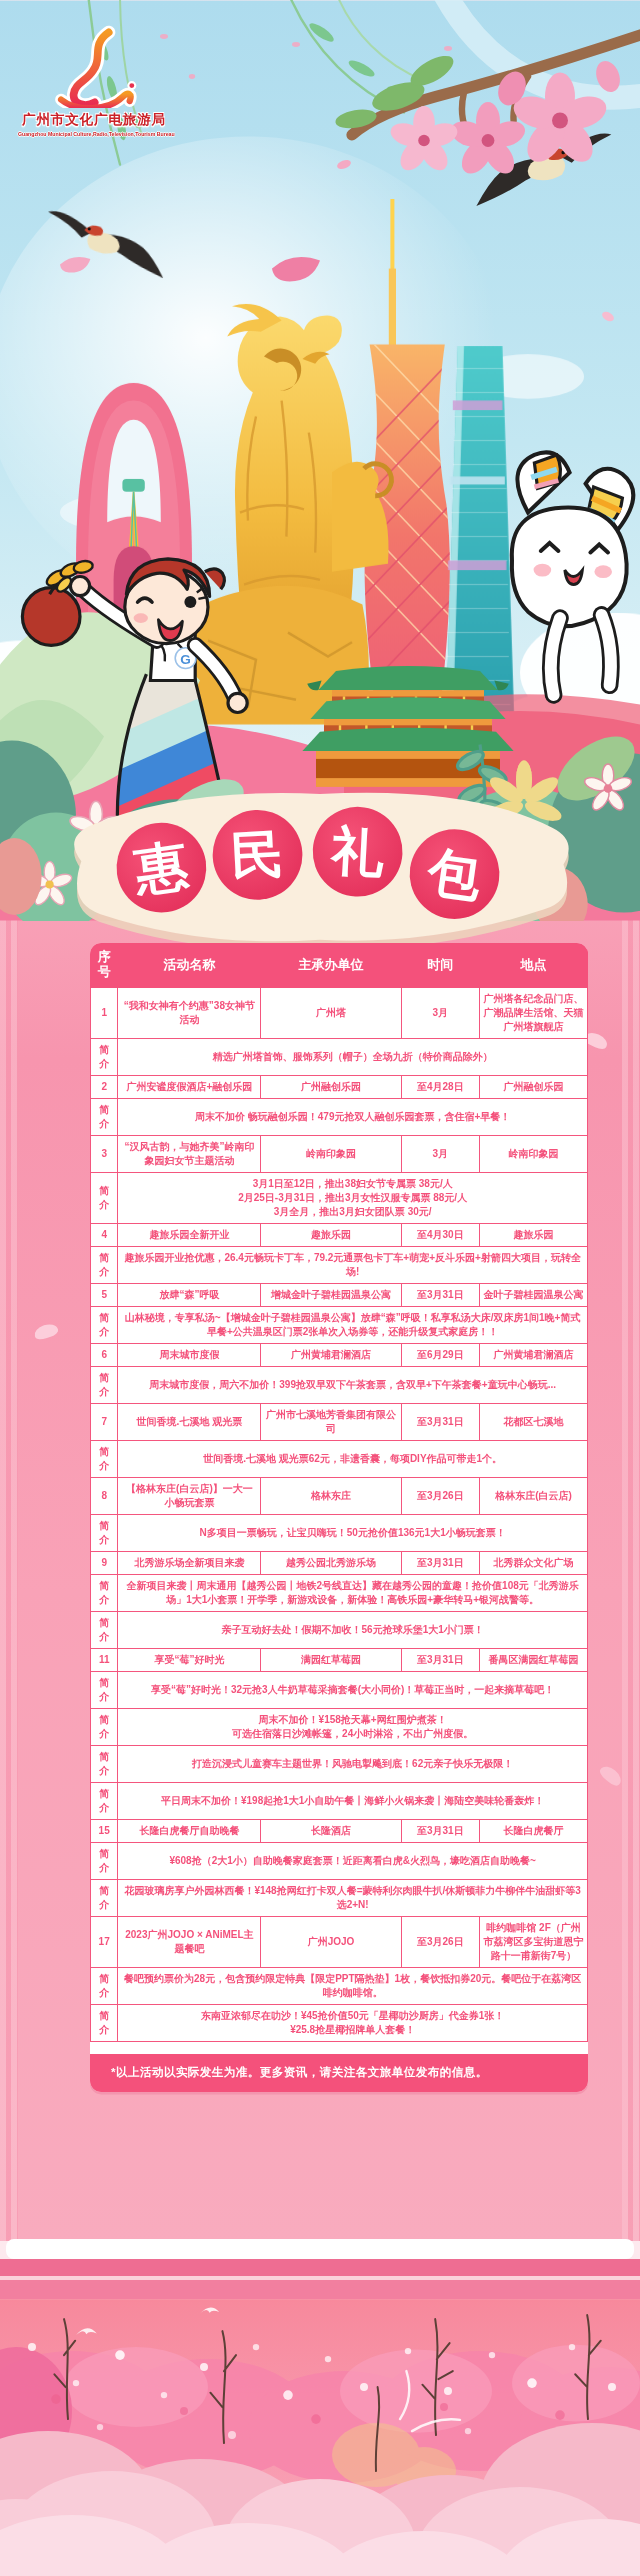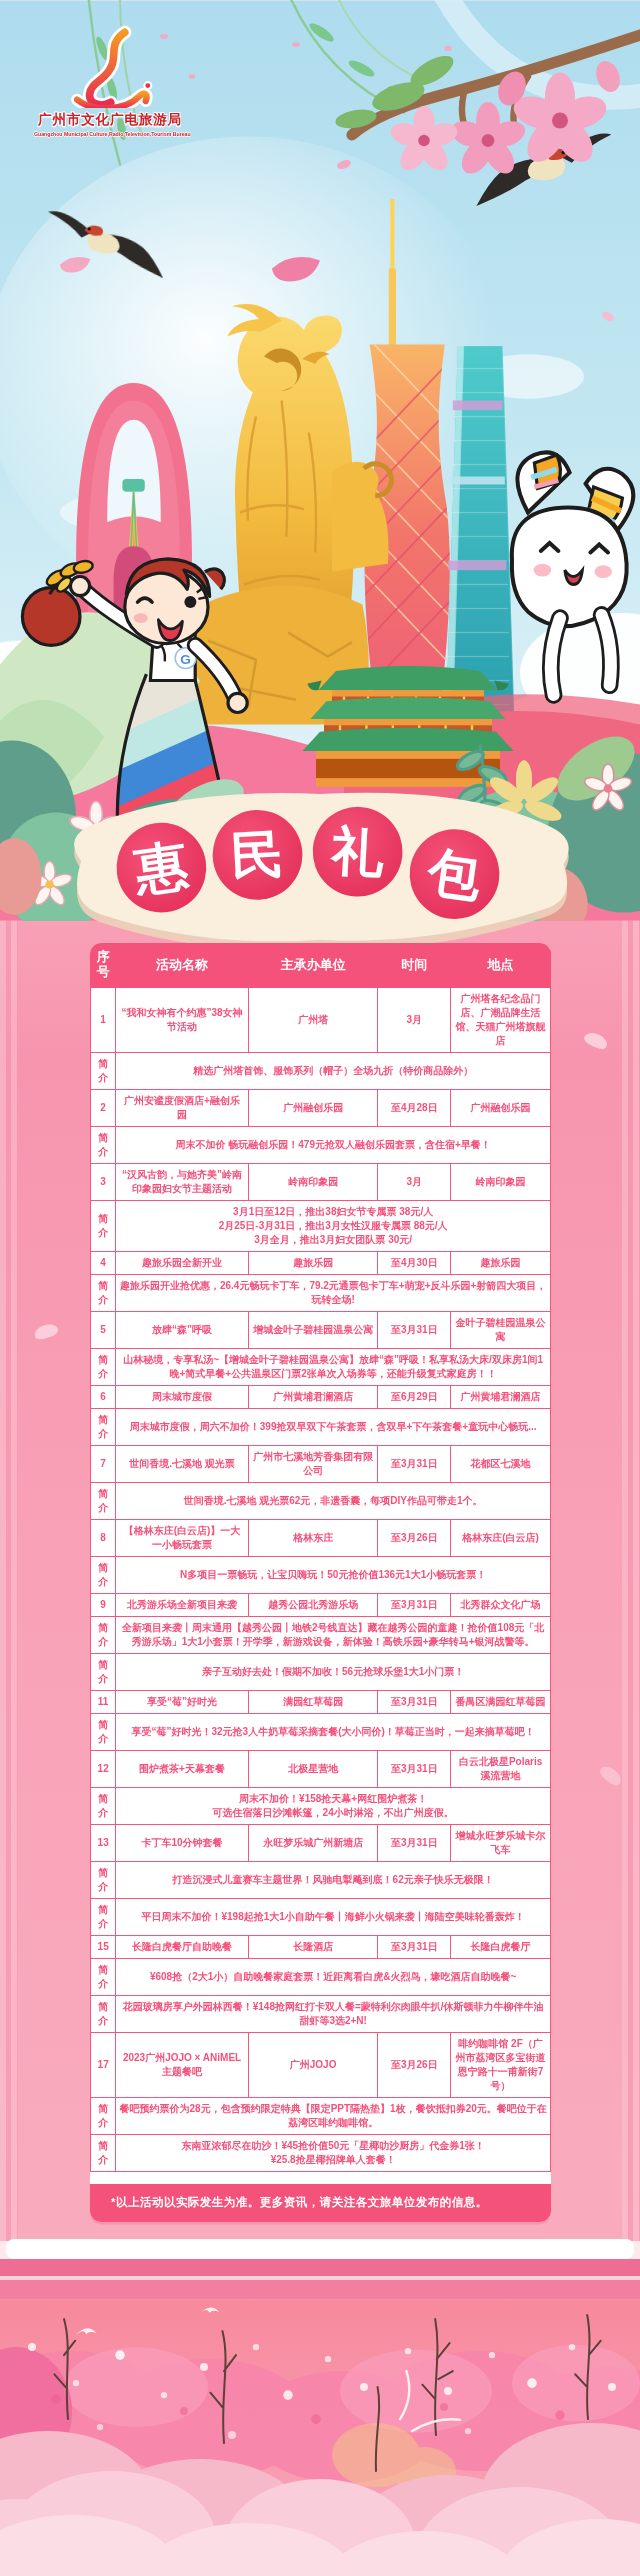--- a/index.html
+++ b/index.html
@@ -4,41 +4,41 @@
 <style>
   html,body{margin:0;padding:0;}
   body{font-family:"Liberation Sans","DejaVu Sans",sans-serif;background:#fff;}
   .page{position:relative;width:640px;height:2576px;margin:0 auto;overflow:hidden;background:#fde9ee;}
 
   
   .hero{position:absolute;top:0;left:0;width:640px;height:921px;z-index:2;pointer-events:none;}
   .hero svg{display:block;}
 
   
-  .logo{position:absolute;top:24px;left:34px;width:152px;z-index:6;text-align:center;}
+  .logo{position:absolute;top:24px;left:18px;width:152px;z-index:6;text-align:center;}
   .logo .mark{margin:0 auto;}
   .logo .cn{font-size:13.6px;font-weight:700;color:#cb2128;letter-spacing:0.8px;white-space:nowrap;
     text-shadow:-0.8px -0.8px 0 #fff,0.8px -0.8px 0 #fff,-0.8px 0.8px 0 #fff,0.8px 0.8px 0 #fff,0 1.6px 1.6px rgba(255,255,255,.8);}
   .logo .en{font-size:5.2px;font-weight:700;color:#cb2128;margin-top:1.6px;white-space:nowrap;
     text-shadow:-0.8px 0 0 #fff,0.8px 0 0 #fff,0 -0.8px 0 #fff,0 0.8px 0 #fff;}
 
   
   .pink-section{position:absolute;top:800px;left:0;width:640px;height:1441px;z-index:1;
     background:linear-gradient(180deg,#f9a9bd 0%,#f795ae 18%,#f9a2b7 55%,#f9abbe 100%);}
   .pink-section::before,.pink-section::after{content:"";position:absolute;top:0;bottom:0;width:17.6px;
     background:repeating-linear-gradient(90deg,#fbc2d0 0 5.6px,#f795ae 5.6px 11.2px);opacity:.55;}
   .pink-section::before{left:0;} .pink-section::after{right:0;}
   .petal{position:absolute;width:24px;height:13px;background:#fcd4df;border-radius:60% 60% 50% 50%/70% 70% 40% 40%;opacity:.9;z-index:3;}
 
   
   .banner{position:absolute;top:778px;left:54px;width:532px;height:181px;z-index:4;pointer-events:none;}
   .banner text{font-family:"Liberation Sans","DejaVu Sans",sans-serif;font-weight:700;}
 
   
-  .card{position:absolute;top:943px;left:90px;width:461px;z-index:5;background:#fff;border-radius:11.2px;overflow:hidden;
+  .card{position:absolute;top:943px;left:90px;width:498px;z-index:5;background:#fff;border-radius:11.2px;overflow:hidden;
     box-shadow:0 2.4px 0 rgba(228,93,130,.25);}
   table.act{width:100%;border-collapse:collapse;table-layout:fixed;}
   table.act th,table.act td{border:1.6px solid #f4567e;text-align:center;vertical-align:middle;word-break:break-word;}
   table.act thead th{background:#f4517b;color:#fff;font-size:13px;font-weight:700;padding:6.4px 1.6px;line-height:1.15;border-color:#f4517b;}
   table.act td{color:#f4517b;font-size:10px;font-weight:600;line-height:1.4;padding:4px 3.2px;background:#fff;}
   td.cell-no{font-size:10.4px;}
   td.cell-intro-label{font-size:10.4px;line-height:1.2;padding:3.2px 1.6px;}
   td.cell-intro-text{white-space:pre-line;}
   .note-bar{background:#f4517b;color:#fff;font-size:11.6px;font-weight:700;letter-spacing:0.4px;
     padding:10.4px 9.6px 12px 21px;text-align:left;line-height:1.35;margin-top:12px;}
@@ -654,37 +654,23 @@
             <td class="cell-name">享受“莓”好时光</td>
             <td class="cell-org">满园红草莓园</td>
             <td class="cell-time">至3月31日</td>
             <td class="cell-place">番禺区满园红草莓园</td>
           </tr>
           <tr>
             <td class="cell-intro-label">简介</td>
             <td class="cell-intro-text" colspan="4">享受“莓”好时光！32元抢3人牛奶草莓采摘套餐(大小同价)！草莓正当时，一起来摘草莓吧！</td>
           </tr>
           <tr>
-            <td class="cell-no">12</td>
-            <td class="cell-name">围炉煮茶+天幕套餐</td>
-            <td class="cell-org">北极星营地</td>
-            <td class="cell-time">至3月31日</td>
-            <td class="cell-place">白云北极星Polaris溪流营地</td>
-          </tr>
-          <tr>
             <td class="cell-intro-label">简介</td>
             <td class="cell-intro-text" colspan="4">周末不加价！¥158抢天幕+网红围炉煮茶！
 可选住宿落日沙滩帐篷，24小时淋浴，不出广州度假。</td>
-          </tr>
-          <tr>
-            <td class="cell-no">13</td>
-            <td class="cell-name">卡丁车10分钟套餐</td>
-            <td class="cell-org">永旺梦乐城广州新塘店</td>
-            <td class="cell-time">至3月31日</td>
-            <td class="cell-place">增城永旺梦乐城卡尔飞车</td>
           </tr>
           <tr>
             <td class="cell-intro-label">简介</td>
             <td class="cell-intro-text" colspan="4">打造沉浸式儿童赛车主题世界！风驰电掣飚到底！62元亲子快乐无极限！</td>
           </tr>
           <tr>
             <td class="cell-intro-label">简介</td>
             <td class="cell-intro-text" colspan="4">平日周末不加价！¥198起抢1大1小自助午餐丨海鲜小火锅来袭丨海陆空美味轮番轰炸！</td>
           </tr>
           <tr>

